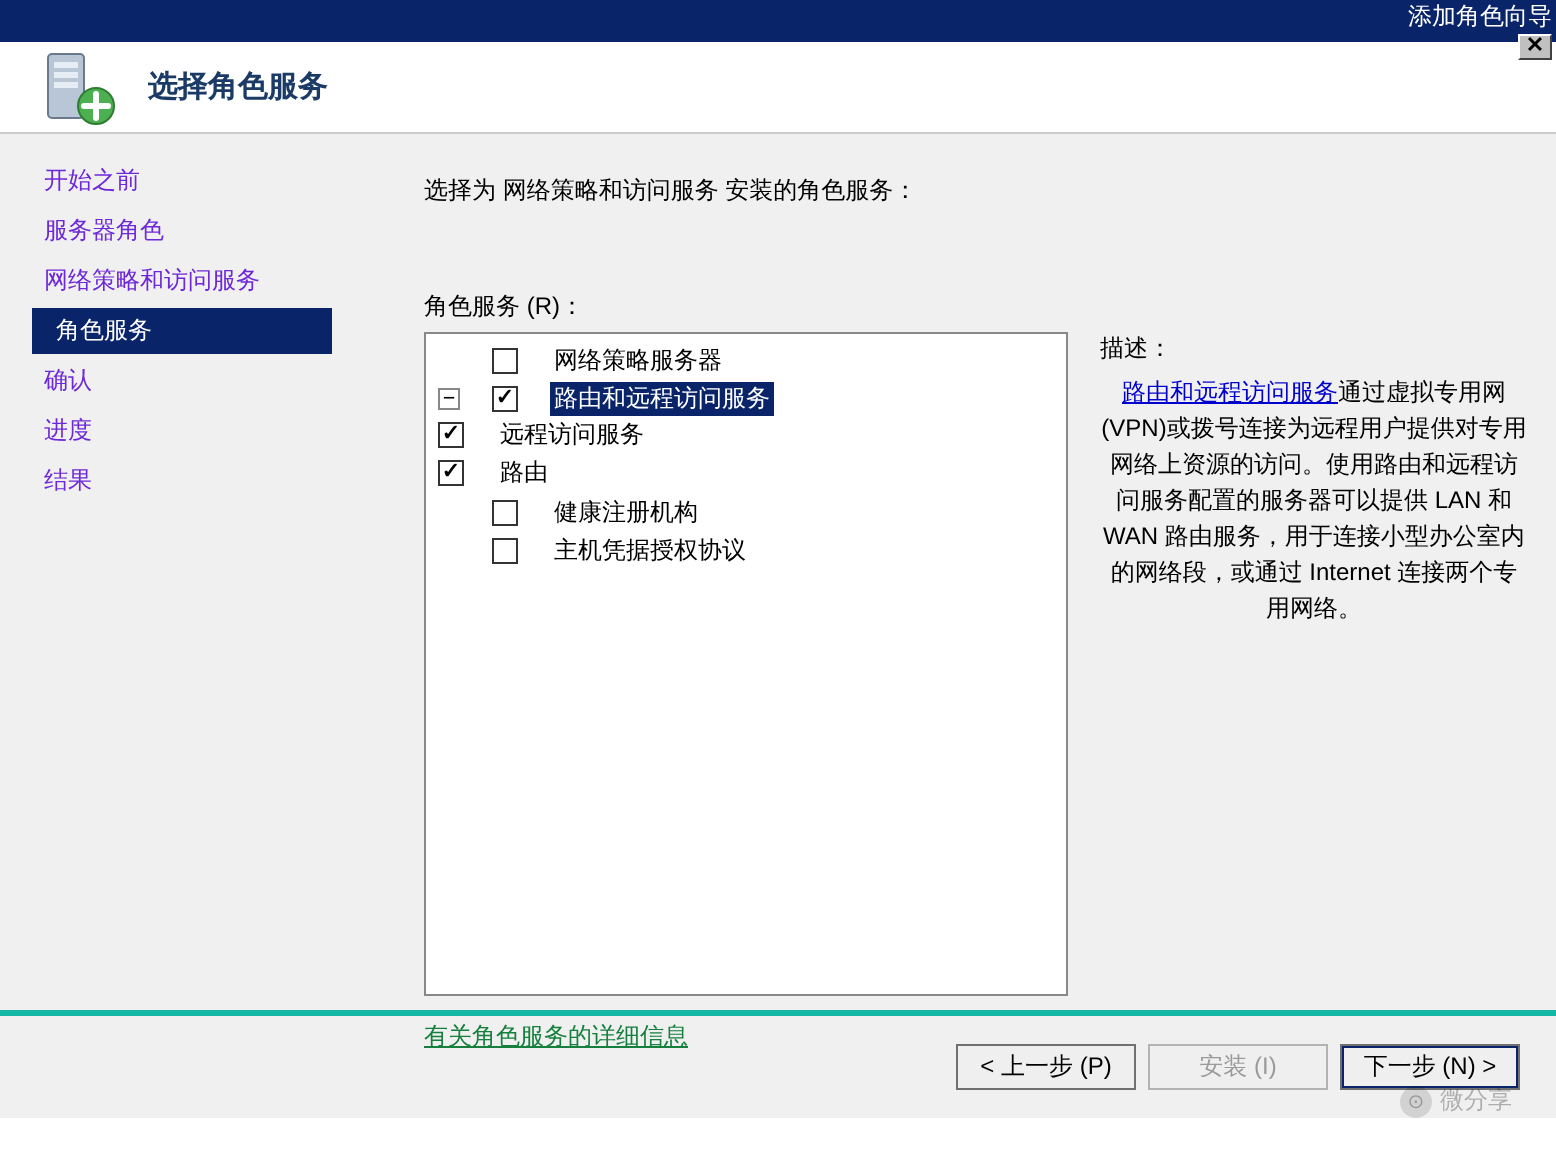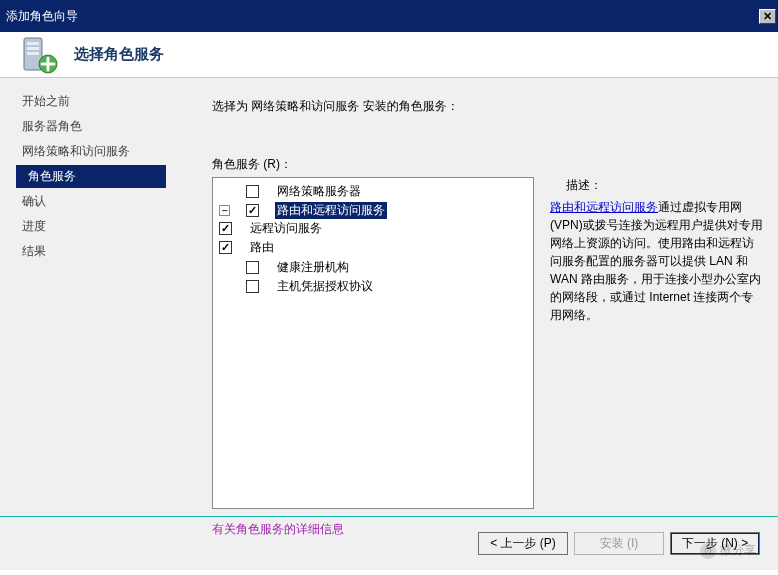--- a/index.html
+++ b/index.html
@@ -9,25 +9,26 @@
     font-size: 12px;
     background: #fff;
     width: 778px;
     height: 575px;
     overflow: hidden;
     color: #000;
   }
   .titlebar {
     background: #0a246a;
     color: #fff;
-    height: 32px;
-    display: flex;
-    align-items: center;
+    height: 21px;
+    display: flex;
+    align-items: flex-end;
     padding: 0 2px 0 6px;
     font-size: 12px;
+    flex-direction: column;
   }
   .titlebar-title { flex: 1; }
   .close-btn {
     width: 17px; height: 15px;
     background: #c0c0c0;
     border: 1px solid #fff;
     border-right-color: #404040;
     border-bottom-color: #404040;
     display: flex; align-items: center; justify-content: center;
     font-family: Arial;
@@ -57,21 +58,21 @@
     background: #f0f0f0;
   }
   .sidebar {
     width: 192px;
     padding: 12px 0 0 16px;
     background: #f0f0f0;
   }
   .side-item {
     padding: 3px 6px;
     margin-bottom: 2px;
-    color: #404040;
+    color: #6d28d9;
     cursor: default;
   }
   .side-item.active {
     background: #0a246a;
     color: #fff;
     display: inline-block;
     padding: 3px 90px 3px 12px;
   }
   .side-item.indent { padding-left: 12px; font-family: Liberation Mono, monospace; }
   .main {
@@ -110,39 +111,40 @@
     background: #fff;
     display: inline-flex; align-items: center; justify-content: center;
     font-size: 11px; line-height: 1;
     cursor: pointer;
   }
   .cb.checked::after { content: "✓"; font-weight: bold; }
   .item-label { padding: 0 2px; }
   .item-label.selected { background: #0a246a; color: #fff; }
   .children { padding-left: 30px; }
   .desc-col { flex: 1; }
-  .desc-heading { margin-bottom: 4px; margin-left: 16px; }
-  .desc-text { line-height: 1.5; }
+  .desc-heading { margin-bottom: 4px; }
+  .desc-text { line-height: 1.5; text-align: center; }
   .desc-text a { color: #0000cc; text-decoration: underline; cursor: pointer; }
   .more-link {
     margin-top: 12px;
     display: inline-block;
-    color: #a21caf;
+    color: #15803d;
+    text-decoration: underline;
     cursor: pointer;
     text-align: right;
   }
   .footer {
     height: 54px;
     background: #f0f0f0;
     display: flex;
     align-items: center;
     justify-content: flex-end;
     padding: 0 18px;
     gap: 6px;
-    border-top: 1px solid #14b8a6;
+    border-top: 3px solid #14b8a6;
   }
   .btn {
     min-width: 90px;
     height: 23px;
     background: #efefef;
     border: 1px solid #707070;
     font-size: 12px;
     font-family: inherit;
     cursor: pointer;
     padding: 0 8px;

